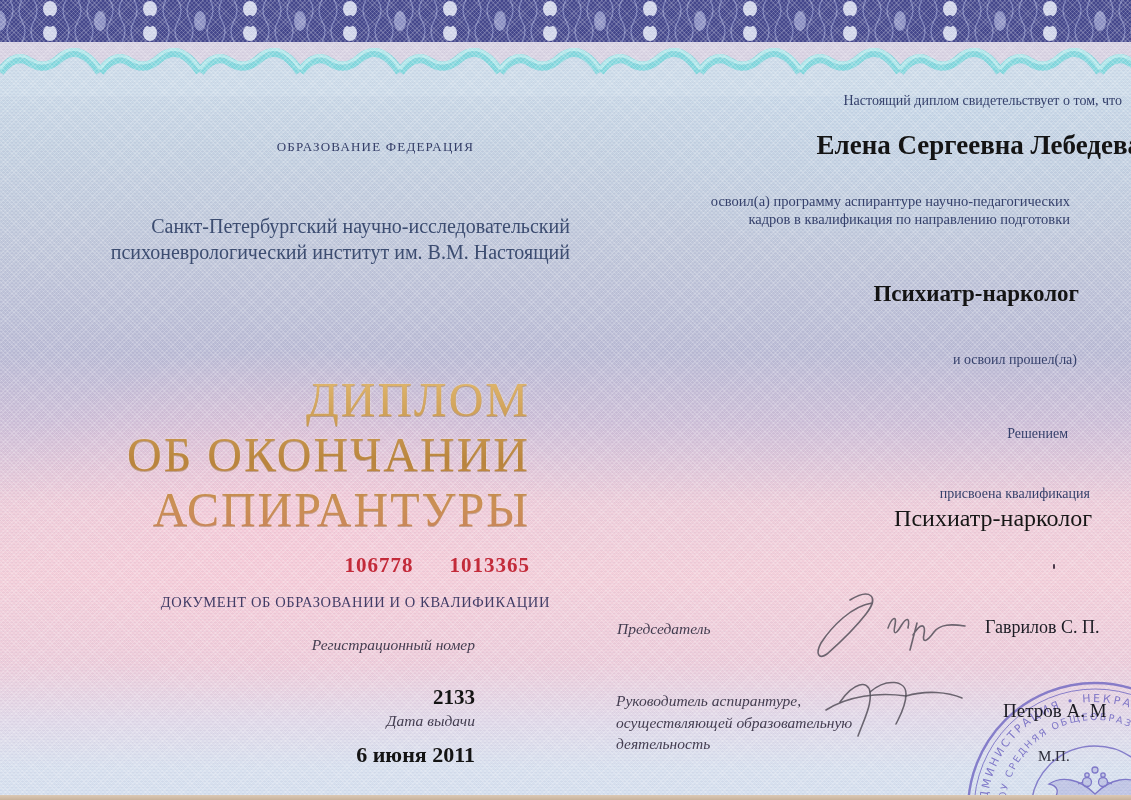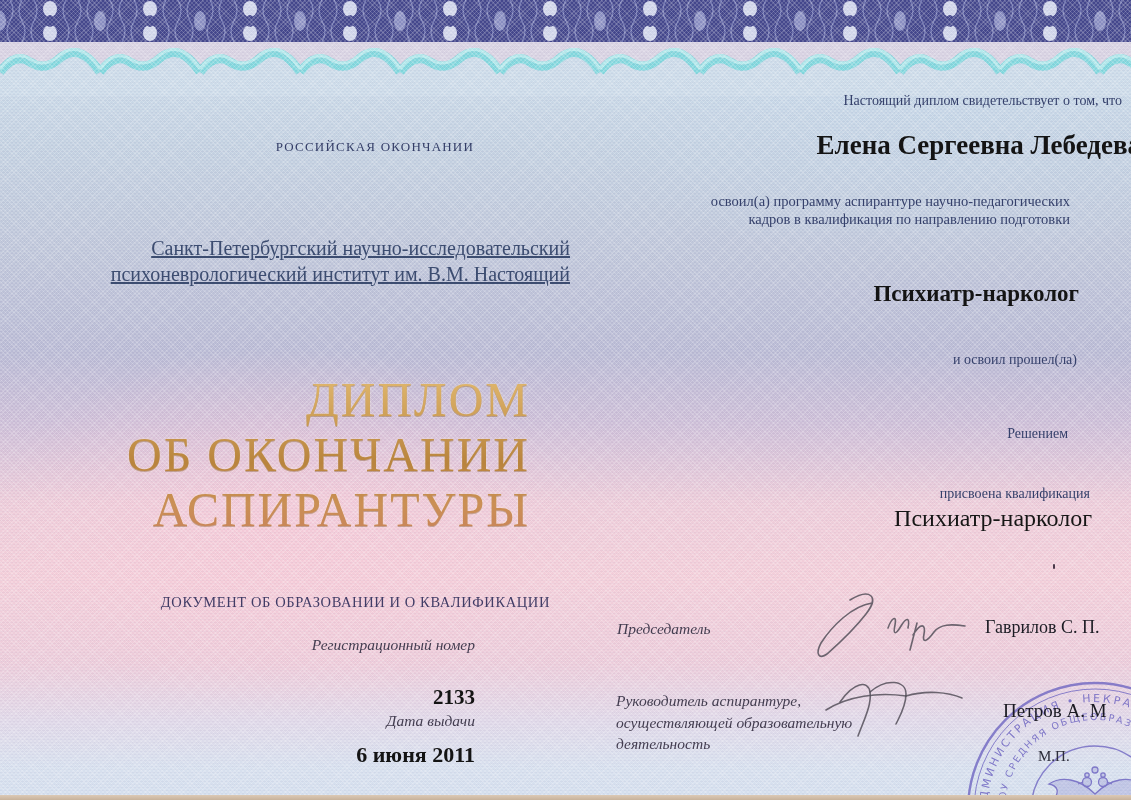--- a/index.html
+++ b/index.html
@@ -62,33 +62,36 @@
         <rect width="100" height="54" fill="#ccdbe9"></rect>
         <path d="M0,30 Q15,10 30,20 Q45,30 60,16 Q80,0 100,30 L100,0 L0,0 Z" fill="#d8d2e2"></path>
         <path d="M0,30 Q15,10 30,20 Q45,30 60,16 Q80,0 100,30" stroke="#74d6db" stroke-width="9" fill="none" opacity=".85"></path>
         <path d="M0,27 Q15,7 30,17 Q45,27 60,13 Q80,-3 100,27" stroke="#b9ebee" stroke-width="3" fill="none" opacity=".9"></path>
       </pattern>
     </defs>
     <rect x="0" y="0" width="1131" height="42" fill="url(#navyCol)"></rect>
     <rect x="0" y="42" width="1131" height="54" fill="url(#waveBand)"></rect>
   </svg>
 
-  <div class="abs ctr t-country" style="left:88px;top:139px;width:386px;">РОССИЙСКАЯ ОКОНЧАНИИ</div>
+  <div class="abs ctr t-country" style="left:88px;top:139px;width:386px;">ОБРАЗОВАНИЕ ФЕДЕРАЦИЯ</div>
 
-  <div class="abs ctr t-inst" style="left:20px;top:236px;width:550px;text-decoration:underline;">
+  <div class="abs ctr t-inst" style="left:20px;top:214px;width:550px;">
     <div>Санкт-Петербургский научно-исследовательский</div>
     <div>психоневрологический институт им. В.М. Настоящий</div>
   </div>
 
   <div class="abs ctr t-title" style="left:40px;top:372px;width:490px;">
     <div>ДИПЛОМ</div>
     <div>ОБ ОКОНЧАНИИ</div>
     <div>АСПИРАНТУРЫ</div>
   </div>
 
+  <div class="abs ctr t-serial" style="left:40px;top:553px;width:490px;">
+    <span>106778</span><span style="display:inline-block;width:36px;"></span><span>1013365</span>
+  </div>
 
   <div class="abs ctr t-doc" style="left:45px;top:594px;width:505px;">ДОКУМЕНТ ОБ ОБРАЗОВАНИИ И О КВАЛИФИКАЦИИ</div>
 
   <div class="abs ctr t-ital" style="left:90px;top:636px;width:385px;">Регистрационный номер</div>
   <div class="abs ctr t-bold-black" style="left:90px;top:685px;width:385px;font-size:21px;">2133</div>
   <div class="abs ctr t-ital" style="left:90px;top:712px;width:385px;">Дата выдачи</div>
   <div class="abs ctr t-bold-black" style="left:90px;top:742px;width:385px;font-size:22px;">6 июня 2011</div>
 
   <div class="abs ctr t-small-navy" style="left:622px;top:93px;width:500px;">Настоящий диплом свидетельствует о том, что</div>
 

